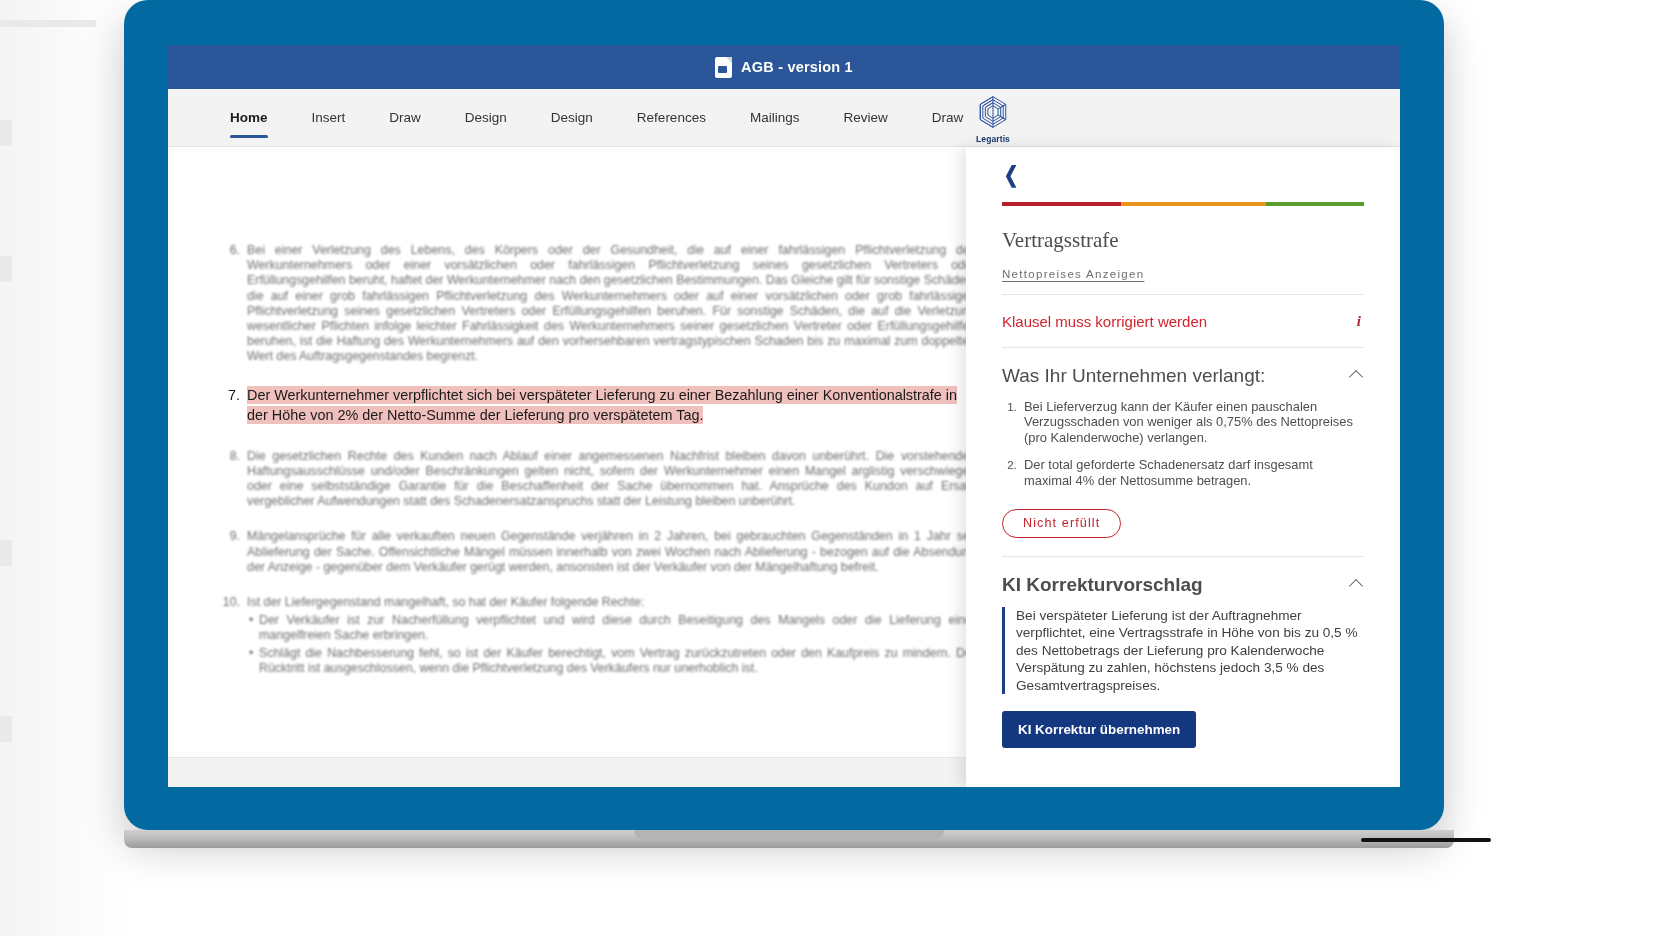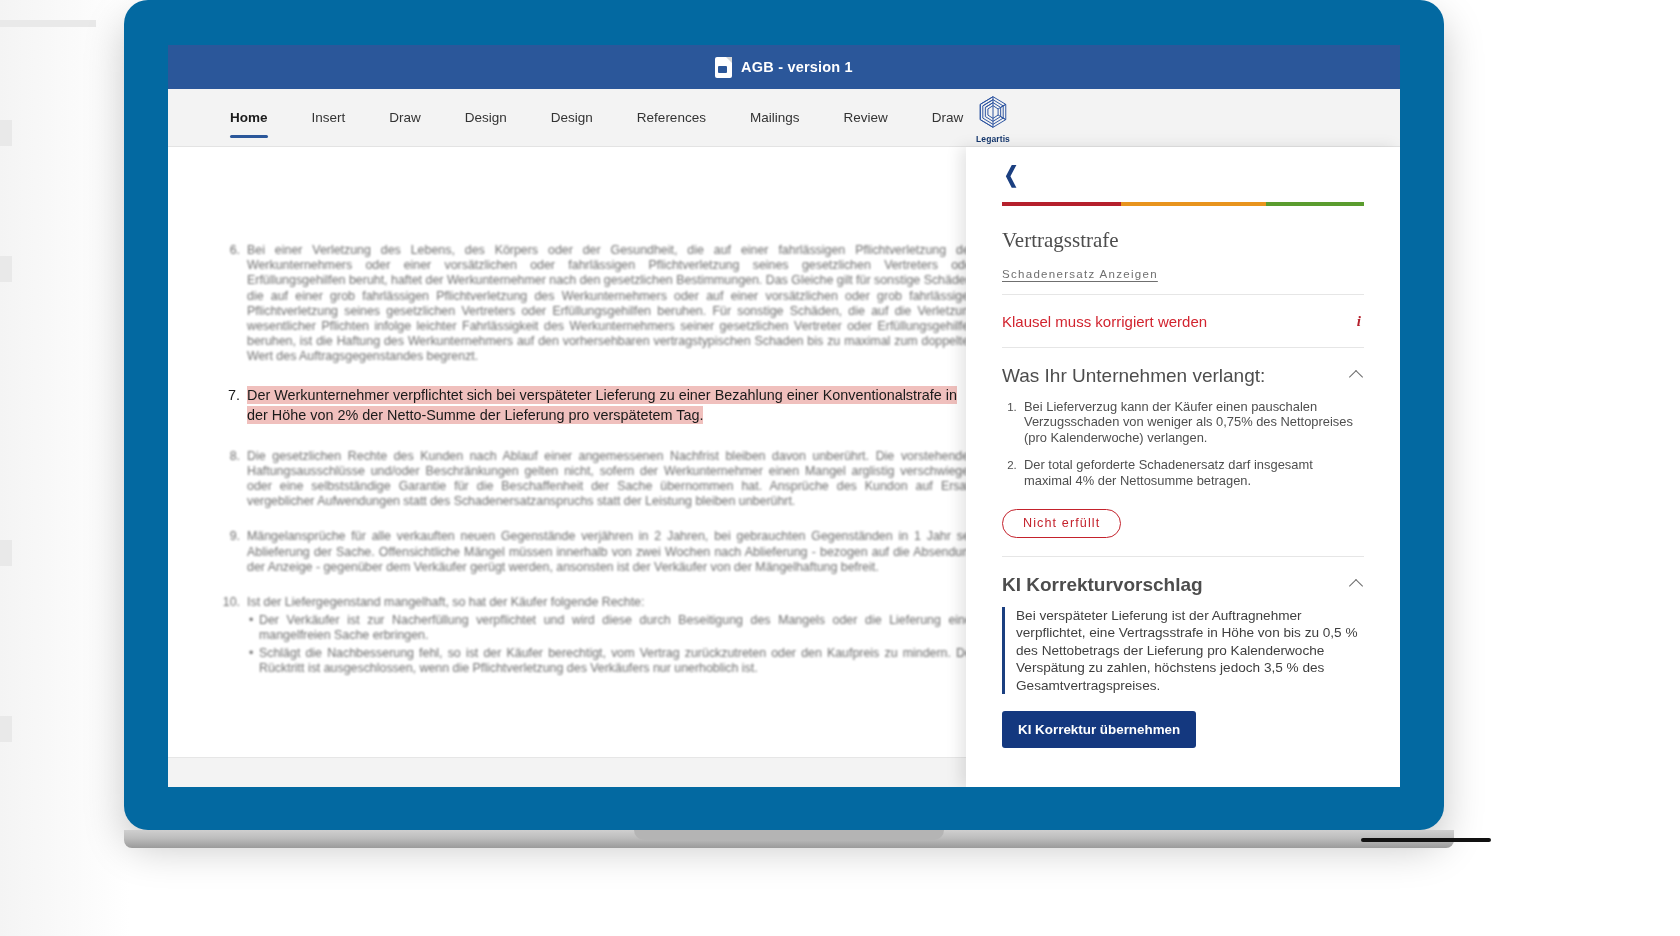--- a/index.html
+++ b/index.html
@@ -411,21 +411,21 @@
         </div>
 
         <div class="risk-bar">
           <span class="risk-red"></span>
           <span class="risk-orange"></span>
           <span class="risk-green"></span>
         </div>
 
         <h2 class="panel-title">Vertragsstrafe</h2>
 
-        <a class="std-link">Schadenersatz Anzeigen</a>
+        <a class="std-link">Nettopreises Anzeigen</a>
 
         <div class="divider"></div>
 
         <div class="status-row">
           <span class="status-text">Klausel muss korrigiert werden</span>
           <span class="info-ico">i</span>
         </div>
 
         <div class="divider"></div>
 

